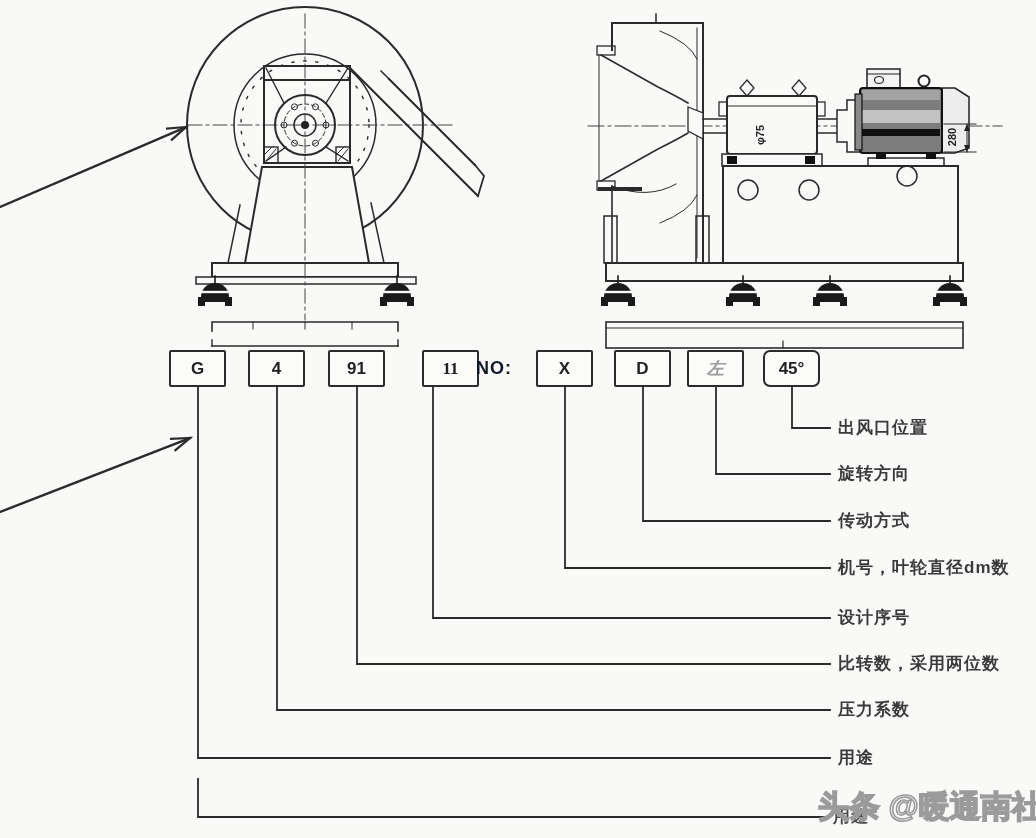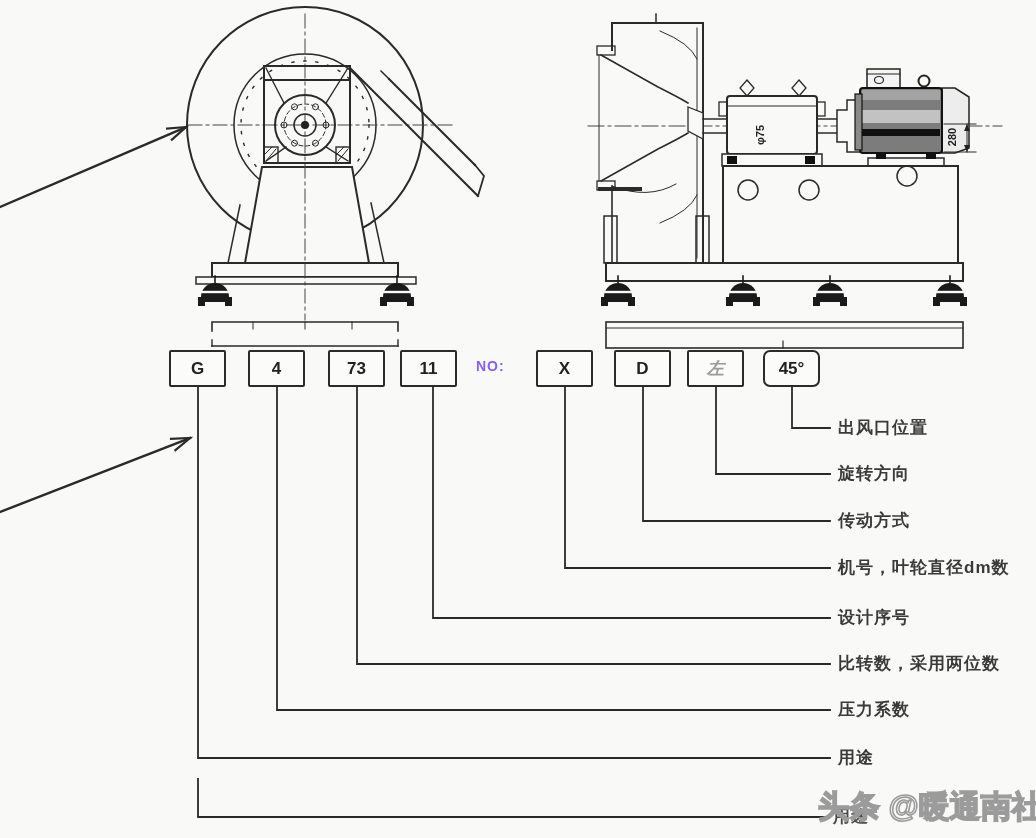--- a/index.html
+++ b/index.html
@@ -9,22 +9,22 @@
   }
   .art{position:absolute;left:0;top:0;width:1036px;height:838px;}
   .dbox{
     position:absolute;top:350px;width:53px;height:33px;
     border:2.5px solid #2b2b2b;border-radius:2px;background:#fbfbfa;
     text-align:center;line-height:33px;font-size:17px;font-weight:bold;color:#222;
     z-index:3;
   }
   .dbox.muted{color:#9b9b9b;font-style:italic;}
   .no-sep{
-    position:absolute;left:476px;top:358px;font-size:14px;font-weight:bold;
-    color:#8b5cf6;letter-spacing:1px;z-index:3;
+    position:absolute;left:476px;top:358px;font-size:18px;font-weight:bold;
+    color:#0f172a;letter-spacing:1px;z-index:3;
   }
   .legend-label{
     position:absolute;left:838px;width:200px;font-size:17px;font-weight:bold;
     color:#3a3a3a;letter-spacing:1px;line-height:20px;z-index:3;white-space:nowrap;
   }
   .legend-label.behind{z-index:1;color:#4a4a4a;}
   .dim{
     position:absolute;width:30px;height:14px;font-size:11px;font-weight:bold;
     color:#222;text-align:center;transform:rotate(-90deg);z-index:3;line-height:14px;
   }
@@ -199,22 +199,22 @@
       <path d="M433,388 V618 H830"></path>
       <path d="M357,388 V664 H830"></path>
       <path d="M277,388 V710 H830"></path>
       <path d="M198,388 V758 H830"></path>
       <path d="M198,779 V817 H828"></path>
     </g>
   </svg>
 
   <div class="dbox" style="left:169px;">G</div>
   <div class="dbox" style="left:248px;">4</div>
-  <div class="dbox" style="left:328px;">73</div>
-  <div class="dbox" style="left:400px;">11</div>
+  <div class="dbox" style="left:328px;">91</div>
+  <div class="dbox" style="left:422px;font-family:Liberation Serif, serif;">11</div>
   <div class="no-sep">NO:</div>
   <div class="dbox" style="left:536px;">X</div>
   <div class="dbox" style="left:614px;">D</div>
   <div class="dbox muted" style="left:687px;">左</div>
   <div class="dbox" style="left:763px;border-radius:7px;">45°</div>
 
   <div class="legend-label" style="top:418px;">出风口位置</div>
   <div class="legend-label" style="top:464px;">旋转方向</div>
   <div class="legend-label" style="top:511px;">传动方式</div>
   <div class="legend-label" style="top:558px;">机号，叶轮直径dm数</div>

